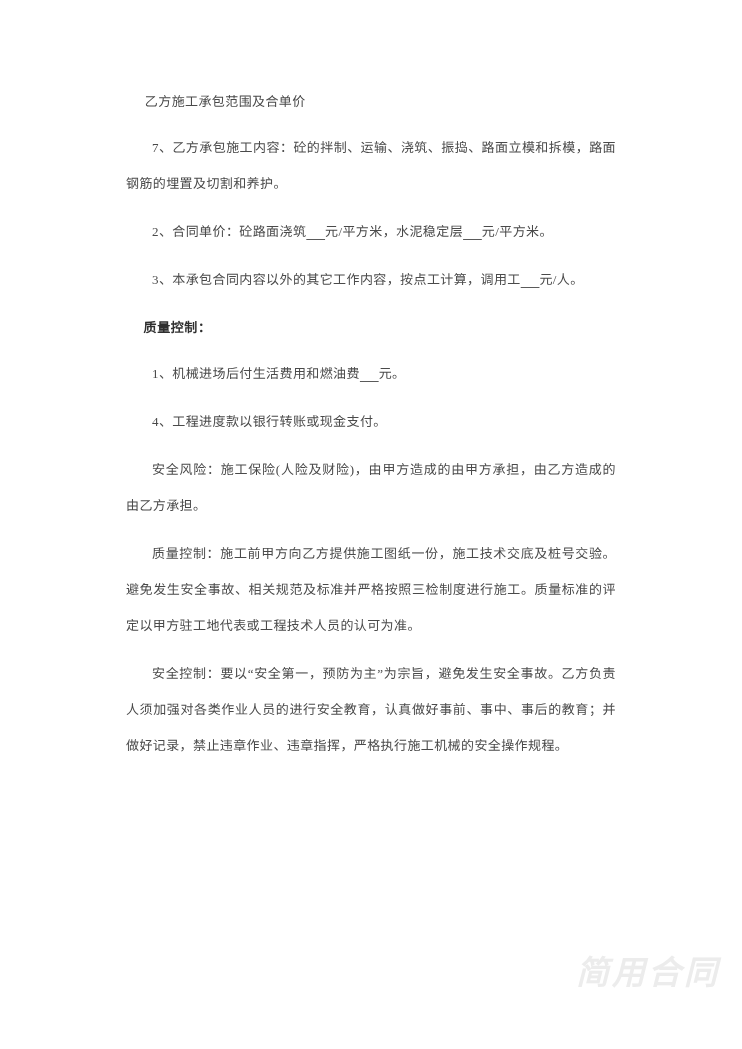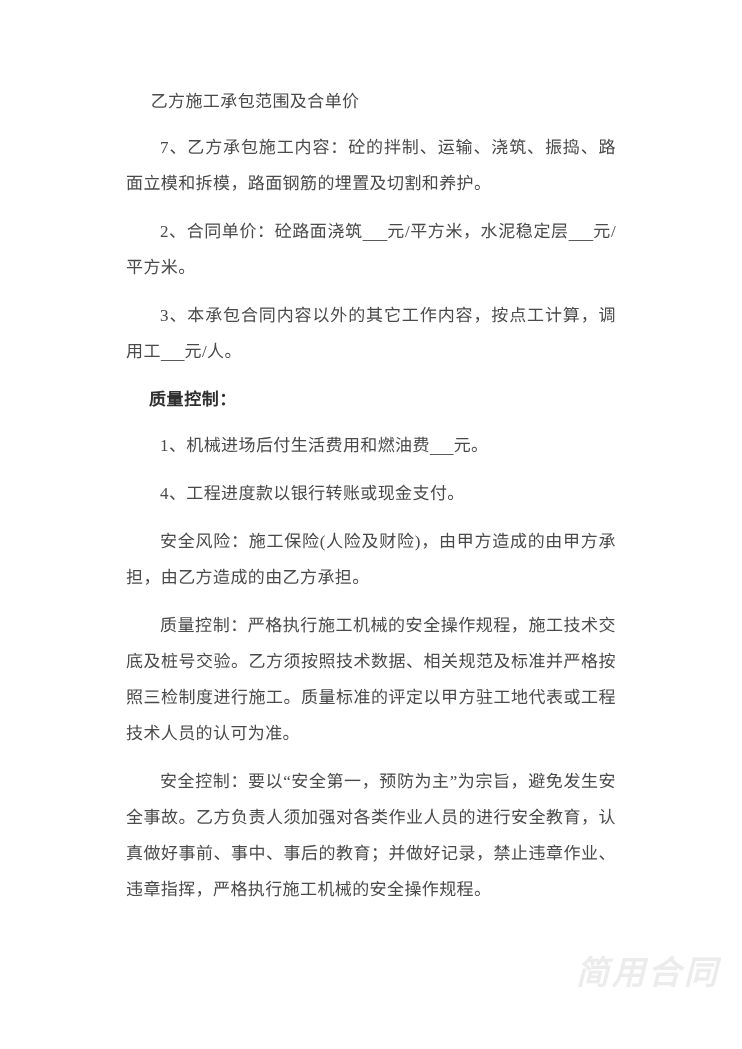--- a/index.html
+++ b/index.html
@@ -20,21 +20,21 @@
     box-sizing: border-box;
   }
   .doc-body {
     position: absolute;
     left: 126px;
     top: 84px;
     width: 490px;
   }
   .para {
     margin: 0 0 12px 0;
-    font-size: 17px;
+    font-size: 13px;
     line-height: 36px;
     color: #4a4a4a;
     text-align: justify;
     text-justify: inter-ideograph;
     letter-spacing: 0.4px;
     font-weight: 400;
   }
   .para.indent {
     text-indent: 2em;
   }
@@ -104,21 +104,21 @@
     <p class="para bold-heading">质量控制：</p>
 
     <p class="para indent">1、机械进场后付生活费用和燃油费<span class="blank">&nbsp;&nbsp;&nbsp;&nbsp;&nbsp;</span>元。</p>
 
 
     <p class="para indent">4、工程进度款以银行转账或现金支付。</p>
 
 
     <p class="para indent">安全风险：施工保险(人险及财险)，由甲方造成的由甲方承担，由乙方造成的由乙方承担。</p>
 
-    <p class="para indent">质量控制：严格执行施工机械的安全操作规程，施工技术交底及桩号交验。乙方须按照技术数据、相关规范及标准并严格按照三检制度进行施工。质量标准的评定以甲方驻工地代表或工程技术人员的认可为准。</p>
+    <p class="para indent">质量控制：施工前甲方向乙方提供施工图纸一份，施工技术交底及桩号交验。避免发生安全事故、相关规范及标准并严格按照三检制度进行施工。质量标准的评定以甲方驻工地代表或工程技术人员的认可为准。</p>
 
     <p class="para indent">安全控制：要以“安全第一，预防为主”为宗旨，避免发生安全事故。乙方负责人须加强对各类作业人员的进行安全教育，认真做好事前、事中、事后的教育；并做好记录，禁止违章作业、违章指挥，严格执行施工机械的安全操作规程。</p>
 
   </div>
 
   <div class="watermark">
     <div class="watermark-main">简用合同</div>
   </div>
 
 </div>

